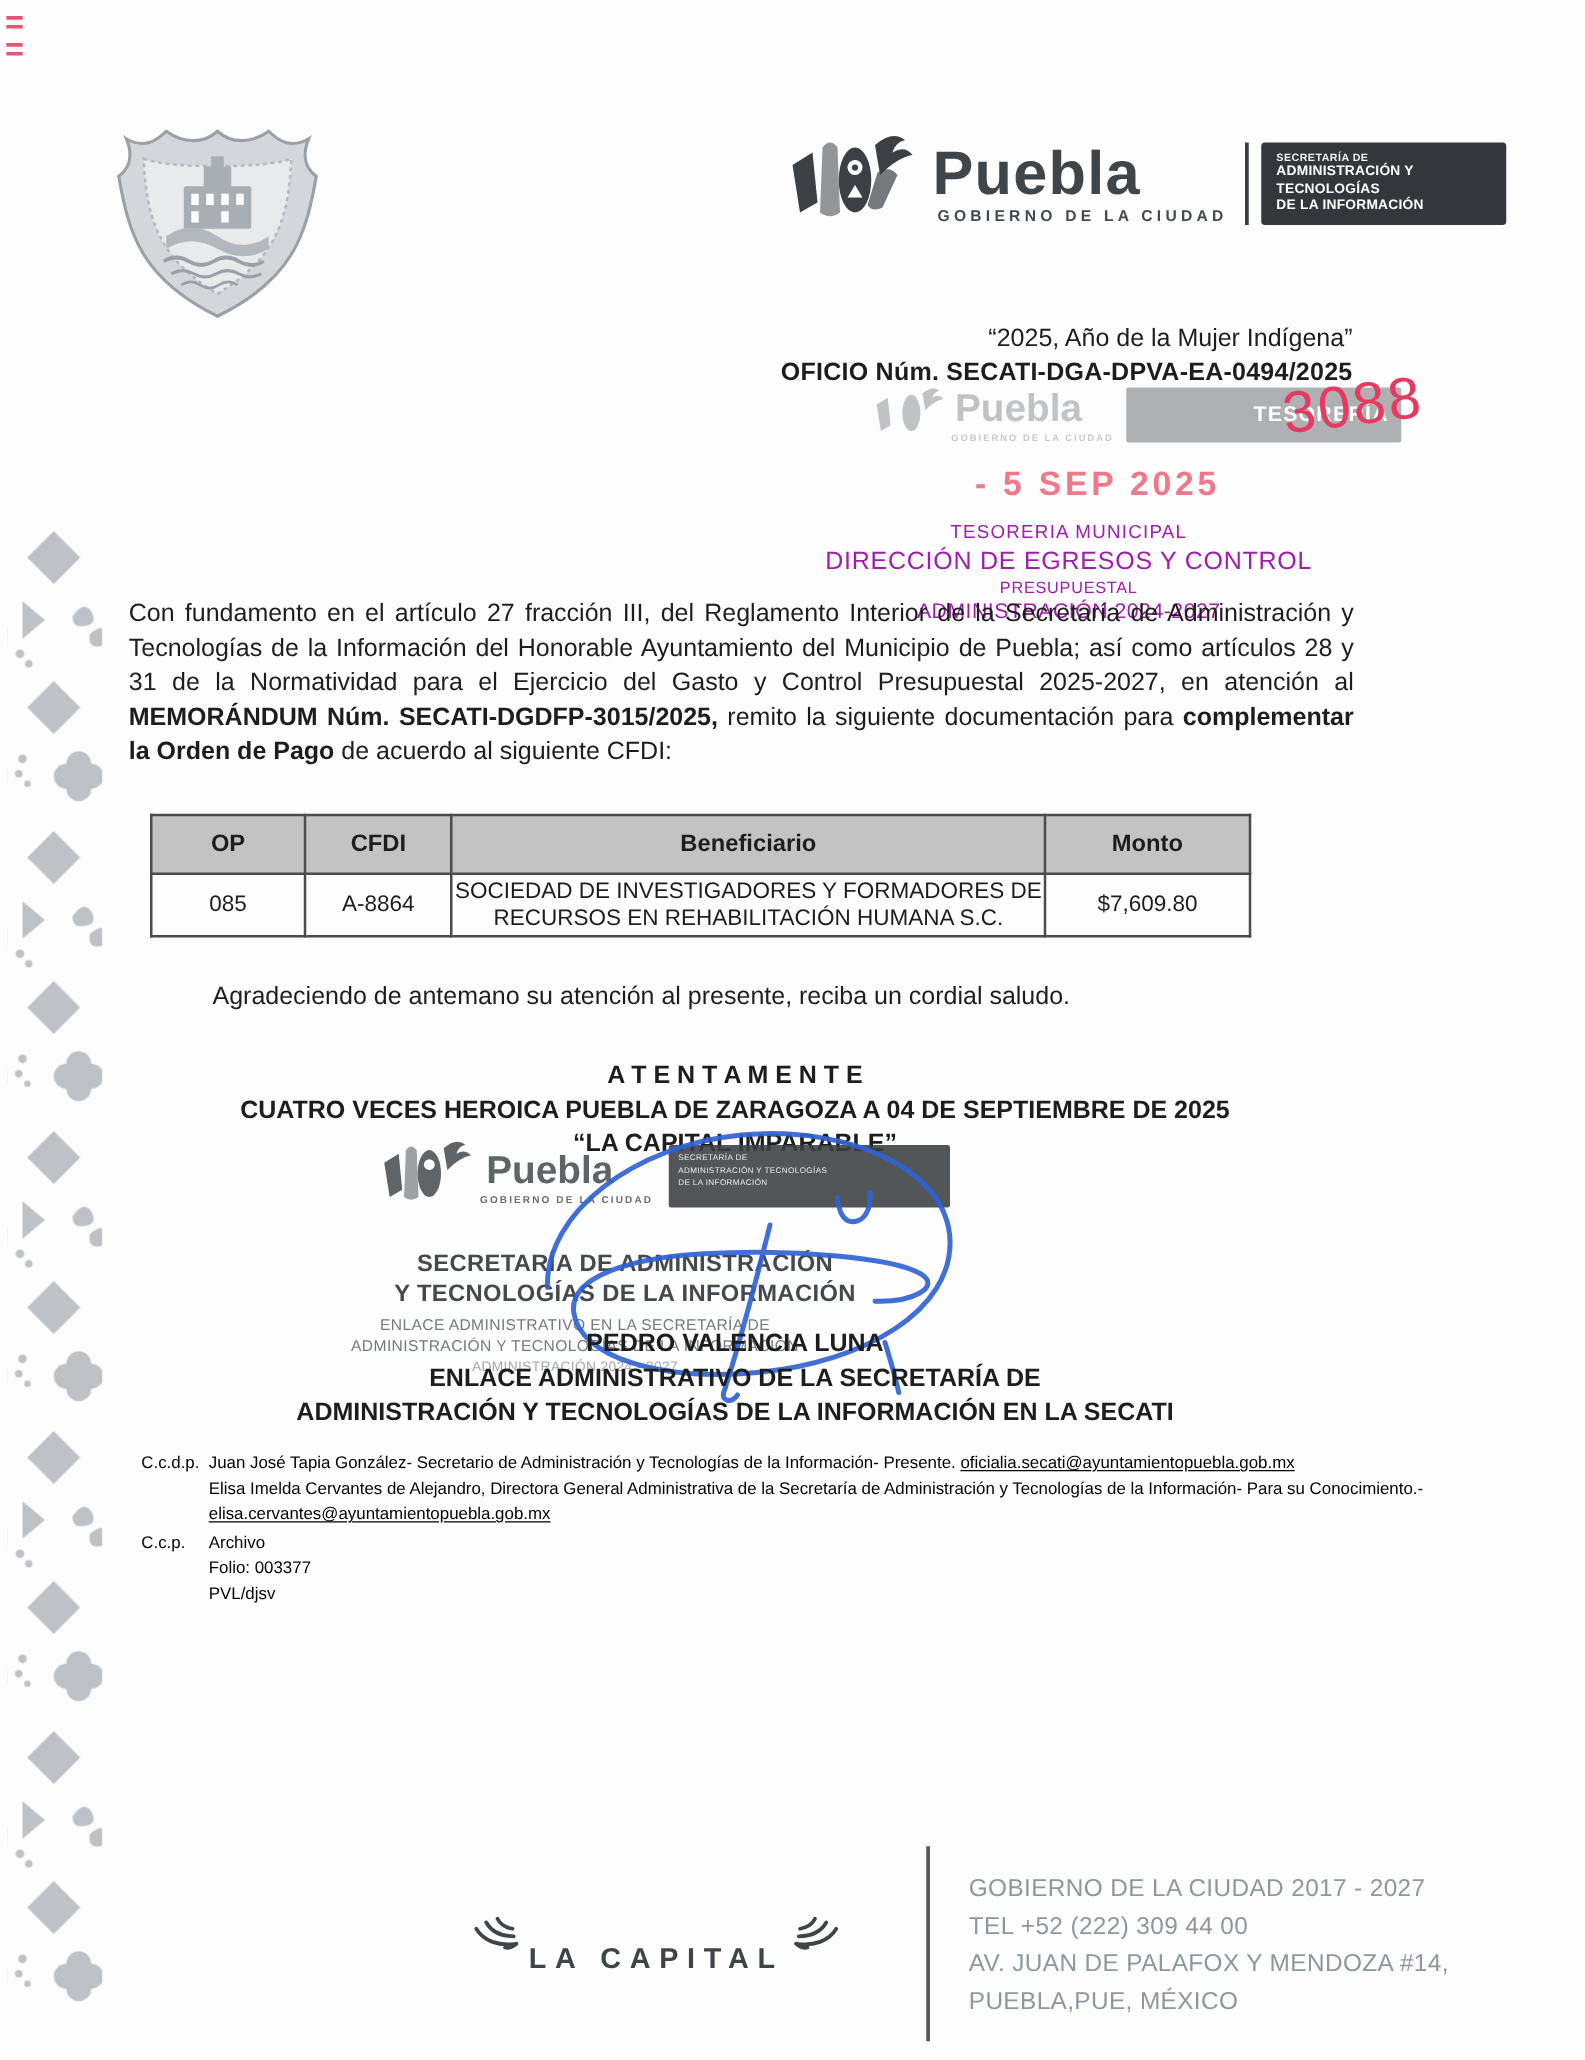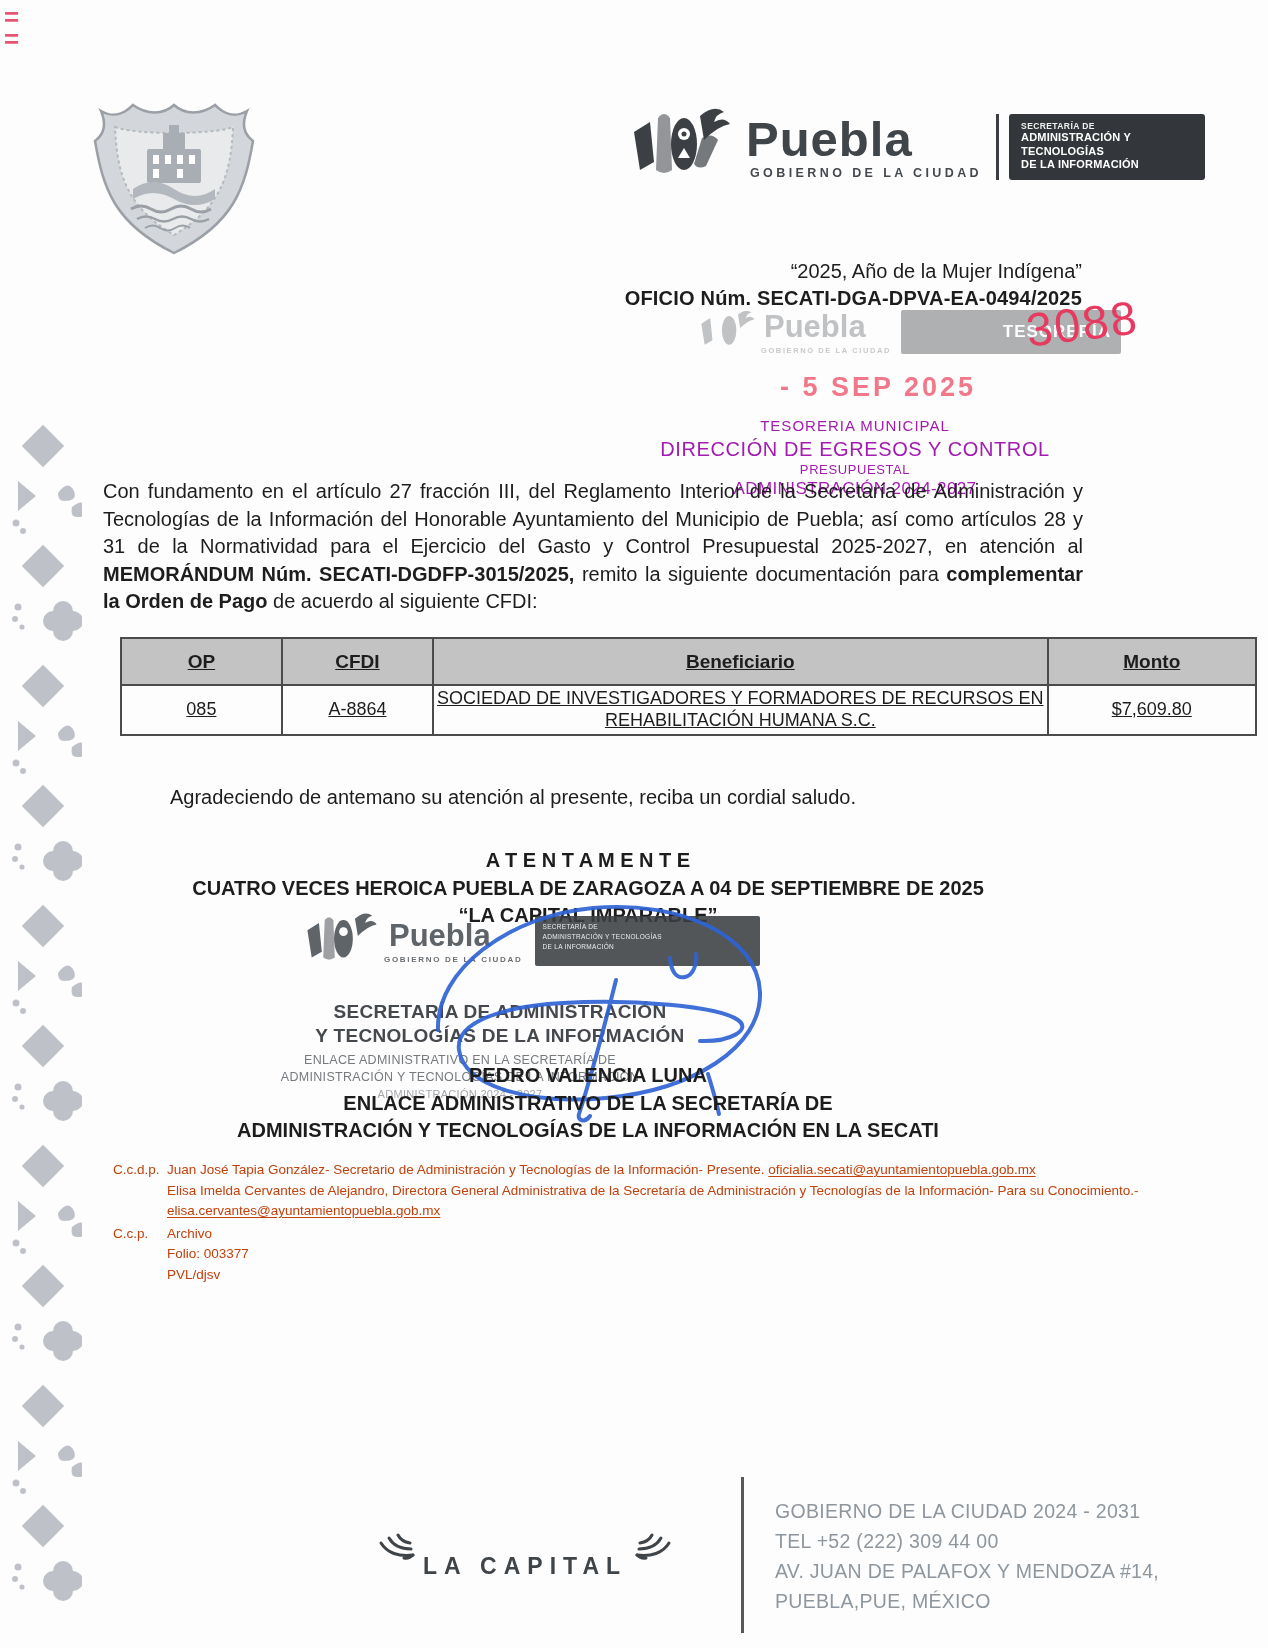--- a/index.html
+++ b/index.html
@@ -41,21 +41,21 @@
   .stamp-office div:nth-child(4){ font-size:17px; letter-spacing:.4px; }
 
   
   .recipient { left:103px; top:361px; font-size:20px; line-height:27px; }
   .recipient .name { font-weight:bold; letter-spacing:.2px; }
 
   
   .body-par { left:103px; top:478px; width:980px; font-size:20px; line-height:1.38; text-align:justify; }
 
   
-  table.cfdi { position:absolute; left:120px; top:637px; width:1137px; border-collapse:collapse;text-decoration:underline; }
+  table.cfdi { position:absolute; left:120px; top:651px; width:881px; border-collapse:collapse; }
   table.cfdi th, table.cfdi td { border:2px solid #4b4b4b; text-align:center; vertical-align:middle; }
   table.cfdi th { background:#c3c3c3; font-size:19px; height:47px; font-weight:bold; }
   table.cfdi td { font-size:18px; height:50px; line-height:1.2; }
   .col-op{width:135px;} .col-cfdi{width:127px;} .col-ben{width:516px;} .col-monto{width:175px;}
   td.monto, td.op, td.cfdi-v { font-size:19px; }
 
   .courtesy { left:170px; top:786px; font-size:20px; }
 
   .close-block { left:103px; top:847px; width:970px; text-align:center; font-size:20px; font-weight:bold; line-height:27.5px; }
 
@@ -65,21 +65,21 @@
   .sig-logo .tg { font-size:8px; font-weight:bold; color:#55595e; letter-spacing:1.7px; margin-top:1px; margin-left:3px; }
   .sig-box { background:#3b3f43; color:#e8eaec; border-radius:2px; margin-left:12px; width:225px; height:50px; padding:6px 8px;
              font-size:6.5px; line-height:1.5; letter-spacing:.3px; filter:blur(.3px); }
   .stamp-sec { left:190px; top:1000px; width:620px; text-align:center; color:#45494d; font-weight:bold; font-size:19px; line-height:24px; letter-spacing:.3px; }
   .stamp-enl { left:160px; top:1052px; width:600px; text-align:center; color:#6e7378; font-size:12.5px; line-height:17px; letter-spacing:.3px; opacity:.95; }
   .stamp-enl .ghost { font-size:11px; opacity:.65; filter:blur(.3px); }
   .signer { left:103px; top:1062px; width:970px; text-align:center; font-size:20px; font-weight:bold; line-height:27.5px; }
   .signature-svg { left:408px; top:888px; }
 
   
-  .cc { left:113px; top:1160px; width:1050px; font-size:13.5px; line-height:1.52; color:#c2410c; }
+  .cc { left:113px; top:1160px; width:1050px; font-size:13.5px; line-height:1.52; color:#000000; }
   .cc .hang { padding-left:54px; text-indent:-54px; }
   .cc .hang2 { padding-left:54px; }
   .cc .lbl { display:inline-block; width:54px; text-indent:0; }
   .cc u { text-underline-offset:2px; }
   .ccp-row { margin-top:2px; }
   .ccp-row .lbl2 { display:inline-block; width:54px; }
   .ccp-sub { padding-left:54px; }
 
   
   .footer-divider { left:741px; top:1477px; width:2.5px; height:156px; background:#55595d; }
@@ -299,19 +299,19 @@
           <path d="M36 22 C22 24 10 20 4 10"></path>
           <path d="M34 16 C24 16 16 12 12 5"></path>
           <path d="M33 10 C27 9 23 6 21 2"></path>
           <path d="M36 22 q-4 4 -9 3"></path>
         </g>
       </svg>
     </div>
   </div>
   <div class="abs footer-divider"></div>
   <div class="abs footer-right">
-    <div>GOBIERNO DE LA CIUDAD 2024 - 2031</div>
+    <div>GOBIERNO DE LA CIUDAD 2017 - 2027</div>
     <div>TEL +52 (222) 309 44 00</div>
     <div>AV. JUAN DE PALAFOX Y MENDOZA #14,</div>
     <div>PUEBLA,PUE, MÉXICO</div>
   </div>
 
 </div>
 
 </body></html>

